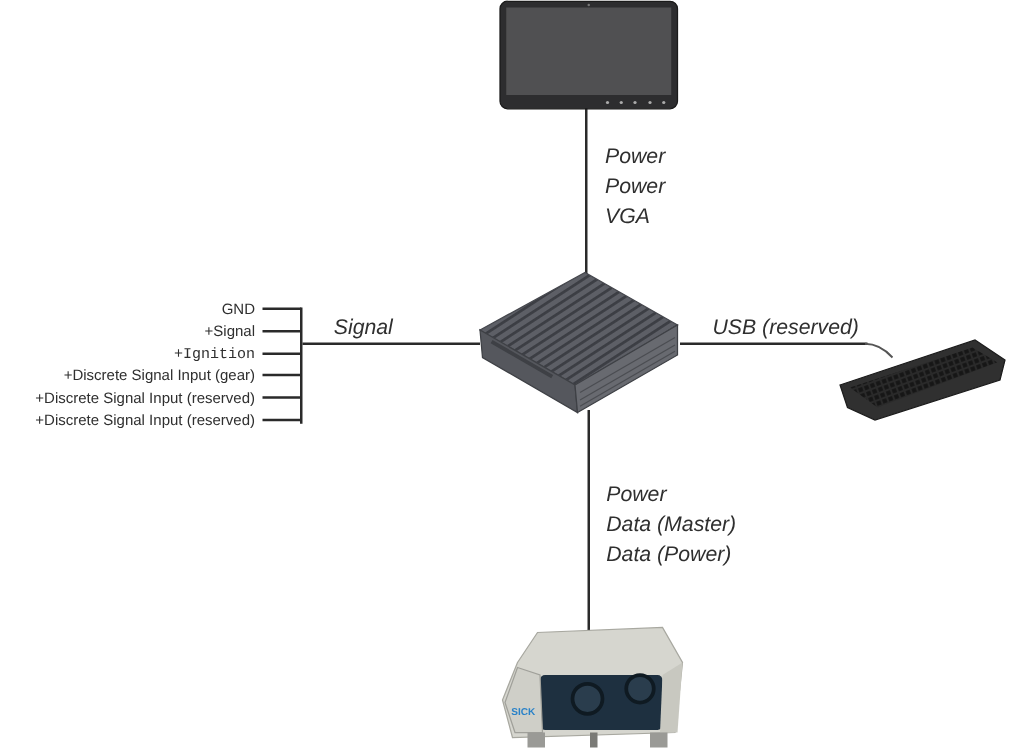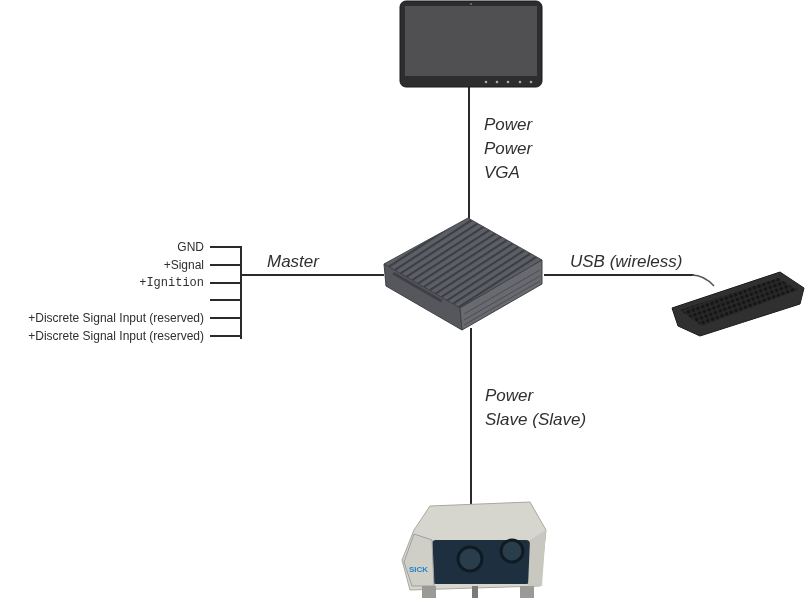--- a/index.html
+++ b/index.html
@@ -28,36 +28,38 @@
 <div class="line" style="left:210px; top:264px; width:31px; height:2px;"></div>
 <div class="line" style="left:210px; top:282px; width:31px; height:2px;"></div>
 <div class="line" style="left:210px; top:299px; width:31px; height:2px;"></div>
 <div class="line" style="left:210px; top:317px; width:31px; height:2px;"></div>
 <div class="line" style="left:210px; top:335px; width:31px; height:2px;"></div>
 
 <div id="signals">
   <div class="signal" style="top:0px;">GND</div>
   <div class="signal" style="top:18px;">+Signal</div>
   <div class="signal" style="top:36px;font-family:Liberation Mono, monospace;">+Ignition</div>
+  <div class="signal" style="top:53px;">+Discrete Signal Input (gear)</div>
   <div class="signal" style="top:71px;">+Discrete Signal Input (reserved)</div>
   <div class="signal" style="top:89px;">+Discrete Signal Input (reserved)</div>
 </div>
 
-<div class="label-lg" style="left:267px; top:250px;">Master</div>
-<div class="label-lg" style="left:570px; top:250px;">USB (wireless)</div>
+<div class="label-lg" style="left:267px; top:250px;">Signal</div>
+<div class="label-lg" style="left:570px; top:250px;">USB (reserved)</div>
 
 <div class="abs" style="left:484px; top:113px;">
   <div class="label-lg" style="position:static;">Power</div>
   <div class="label-lg" style="position:static;">Power</div>
   <div class="label-lg" style="position:static;">VGA</div>
 </div>
 
 <div class="abs" style="left:485px; top:384px;">
   <div class="label-lg" style="position:static;">Power</div>
-  <div class="label-lg" style="position:static;">Slave (Slave)</div>
+  <div class="label-lg" style="position:static;">Data (Master)</div>
+  <div class="label-lg" style="position:static;">Data (Power)</div>
 </div>
 
 <svg style="left:399px;top:0px;" width="144" height="90">
   <rect x="1" y="1" width="142" height="86" rx="6" fill="#2d2d2f" stroke="#1a1a1a"></rect>
   <rect x="6" y="6" width="132" height="70" fill="#505052"></rect>
   <circle cx="72" cy="4" r="1" fill="#777"></circle>
   <circle cx="87" cy="82" r="1.3" fill="#aaa"></circle>
   <circle cx="98" cy="82" r="1.3" fill="#aaa"></circle>
   <circle cx="109" cy="82" r="1.3" fill="#aaa"></circle>
   <circle cx="121" cy="82" r="1.3" fill="#aaa"></circle>

